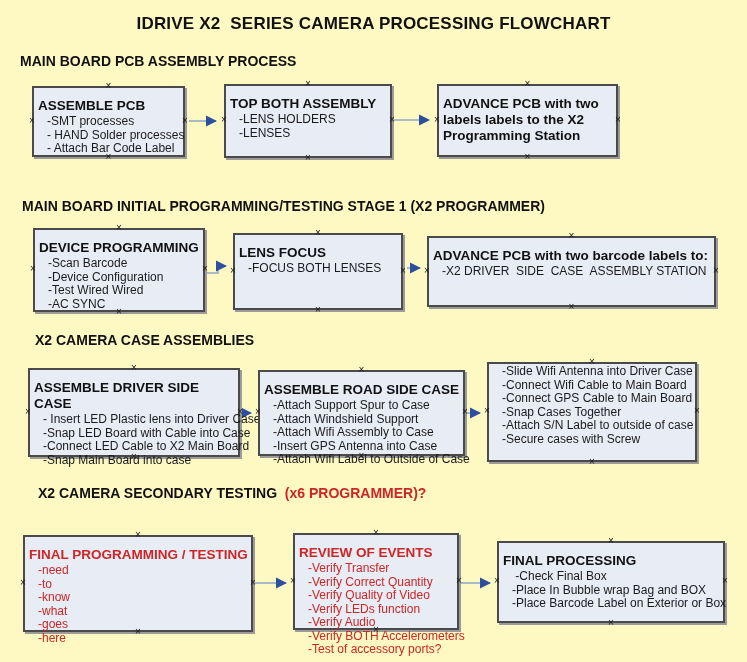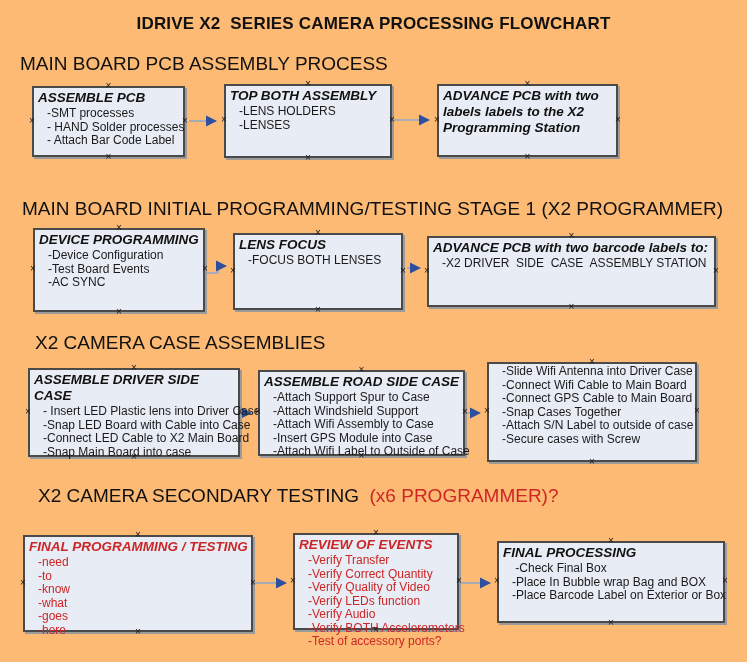--- a/index.html
+++ b/index.html
@@ -1,39 +1,38 @@
 <!DOCTYPE html>
 <html><head>
 <meta charset="utf-8">
 <style>
   html,body { margin:0; padding:0; background:#ffffff; }
   .canvas {
-    position:relative; width:747px; height:662px; background:#fdba74;
+    position:relative; width:747px; height:662px; background:#fef9c3;
     font-family:"Liberation Sans", sans-serif; overflow:hidden;
   }
   .page-title {
     position:absolute; left:0; top:14px; width:747px; margin:0;
     text-align:center; font-size:17px; font-weight:bold; color:#111;
     white-space:pre; letter-spacing:0.2px;
   }
   .sec-h {
-    position:absolute; font-size:19px; font-weight:normal; color:#111;
+    position:absolute; font-size:14px; font-weight:bold; color:#111;
     white-space:pre;
   }
   .sec-h .red { color:#cc2626; }
   .arrows { position:absolute; left:0; top:0; z-index:1; pointer-events:none; }
   .fbox {
     position:absolute; z-index:2; box-sizing:border-box;
     background:#e8ecf5; border:2px solid #4a4a4a;
     box-shadow:2px 2px 0 #9b9b9b;
   }
   .bt {
     font-weight:bold; font-size:13.5px; line-height:16px; color:#111;
-    padding:2px 3px 0 4px;
-    font-style:italic;
+    padding:10px 3px 0 4px;
   }
   .fbox ul { margin:1px 0 0 9px; padding:0 0 0 4px; list-style:none; }
   .fbox li {
     font-size:12px; line-height:13.5px; color:#1a1a1a; white-space:pre;
   }
   .red-text .bt, .red-text li { color:#cc2626; }
   .h {
     position:absolute; z-index:3; font-size:10px; line-height:8px;
     width:8px; height:8px; color:#1a1a1a; font-weight:normal;
     text-align:center; pointer-events:none;
@@ -103,22 +102,23 @@
 
   <div class="sec-h" style="left:22px;top:198px">MAIN BOARD INITIAL PROGRAMMING/TESTING STAGE 1 (X2 PROGRAMMER)</div>
 
   <div class="fbox" style="left:33px;top:228px;width:172px;height:84px">
     <span class="h t">×</span>
       <span class="h b">×</span>
       <span class="h l">×</span>
       <span class="h r">×</span>
     <div class="bt">DEVICE PROGRAMMING</div>
     <ul>
+      <li>-Scan Barcode</li>
       <li>-Device Configuration</li>
-      <li>-Test Board Events</li>
+      <li>-Test Wired Wired</li>
       <li>-AC SYNC</li>
     </ul>
   </div>
 
   <div class="fbox" style="left:233px;top:233px;width:170px;height:77px">
     <span class="h t">×</span>
       <span class="h b">×</span>
       <span class="h l">×</span>
       <span class="h r">×</span>
     <div class="bt">LENS FOCUS</div>
@@ -157,21 +157,21 @@
   <div class="fbox" style="left:258px;top:370px;width:207px;height:86px">
     <span class="h t">×</span>
       <span class="h b">×</span>
       <span class="h l">×</span>
       <span class="h r">×</span>
     <div class="bt">ASSEMBLE ROAD SIDE CASE</div>
     <ul>
       <li>-Attach Support Spur to Case</li>
       <li>-Attach Windshield Support</li>
       <li>-Attach Wifi Assembly to Case</li>
-      <li>-Insert GPS Module into Case</li>
+      <li>-Insert GPS Antenna into Case</li>
       <li>-Attach Wifi Label to Outside of Case</li>
     </ul>
   </div>
 
   <div class="fbox" style="left:487px;top:362px;width:210px;height:100px">
     <span class="h t">×</span>
       <span class="h b">×</span>
       <span class="h l">×</span>
       <span class="h r">×</span>
     <ul>

